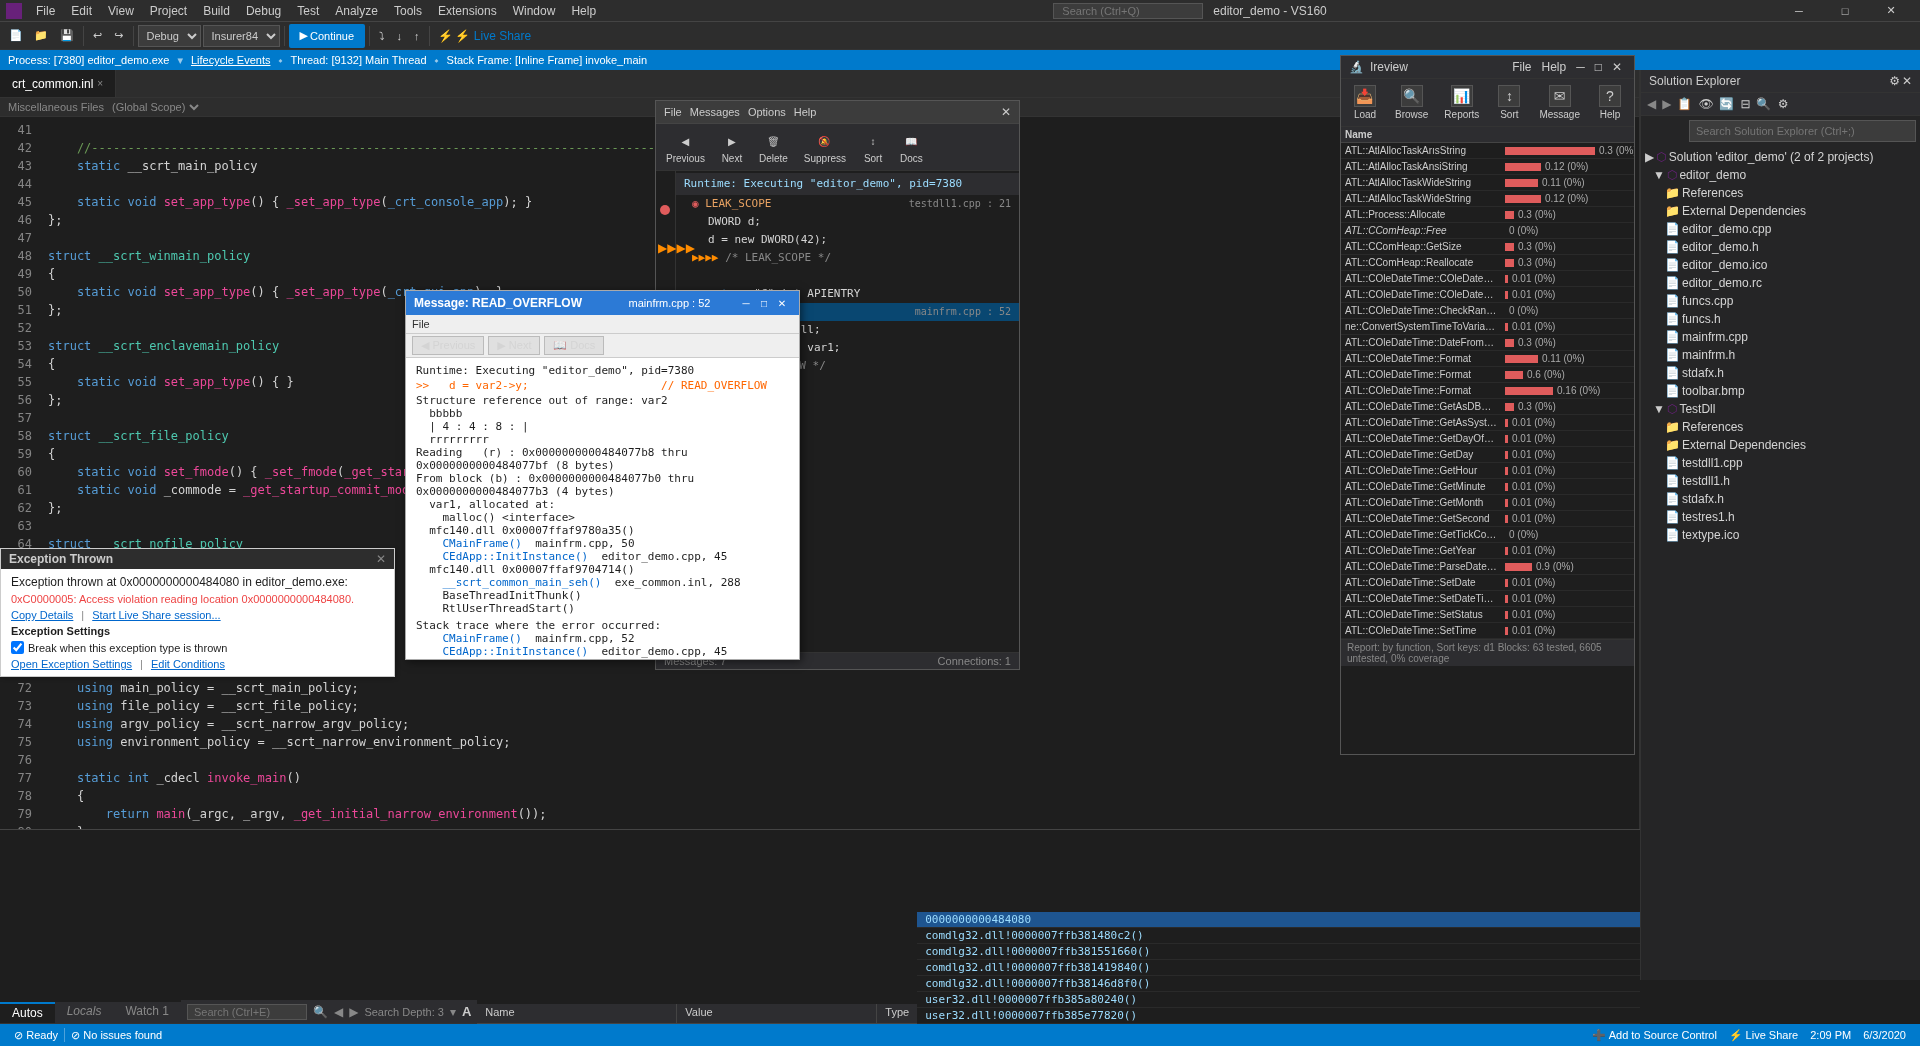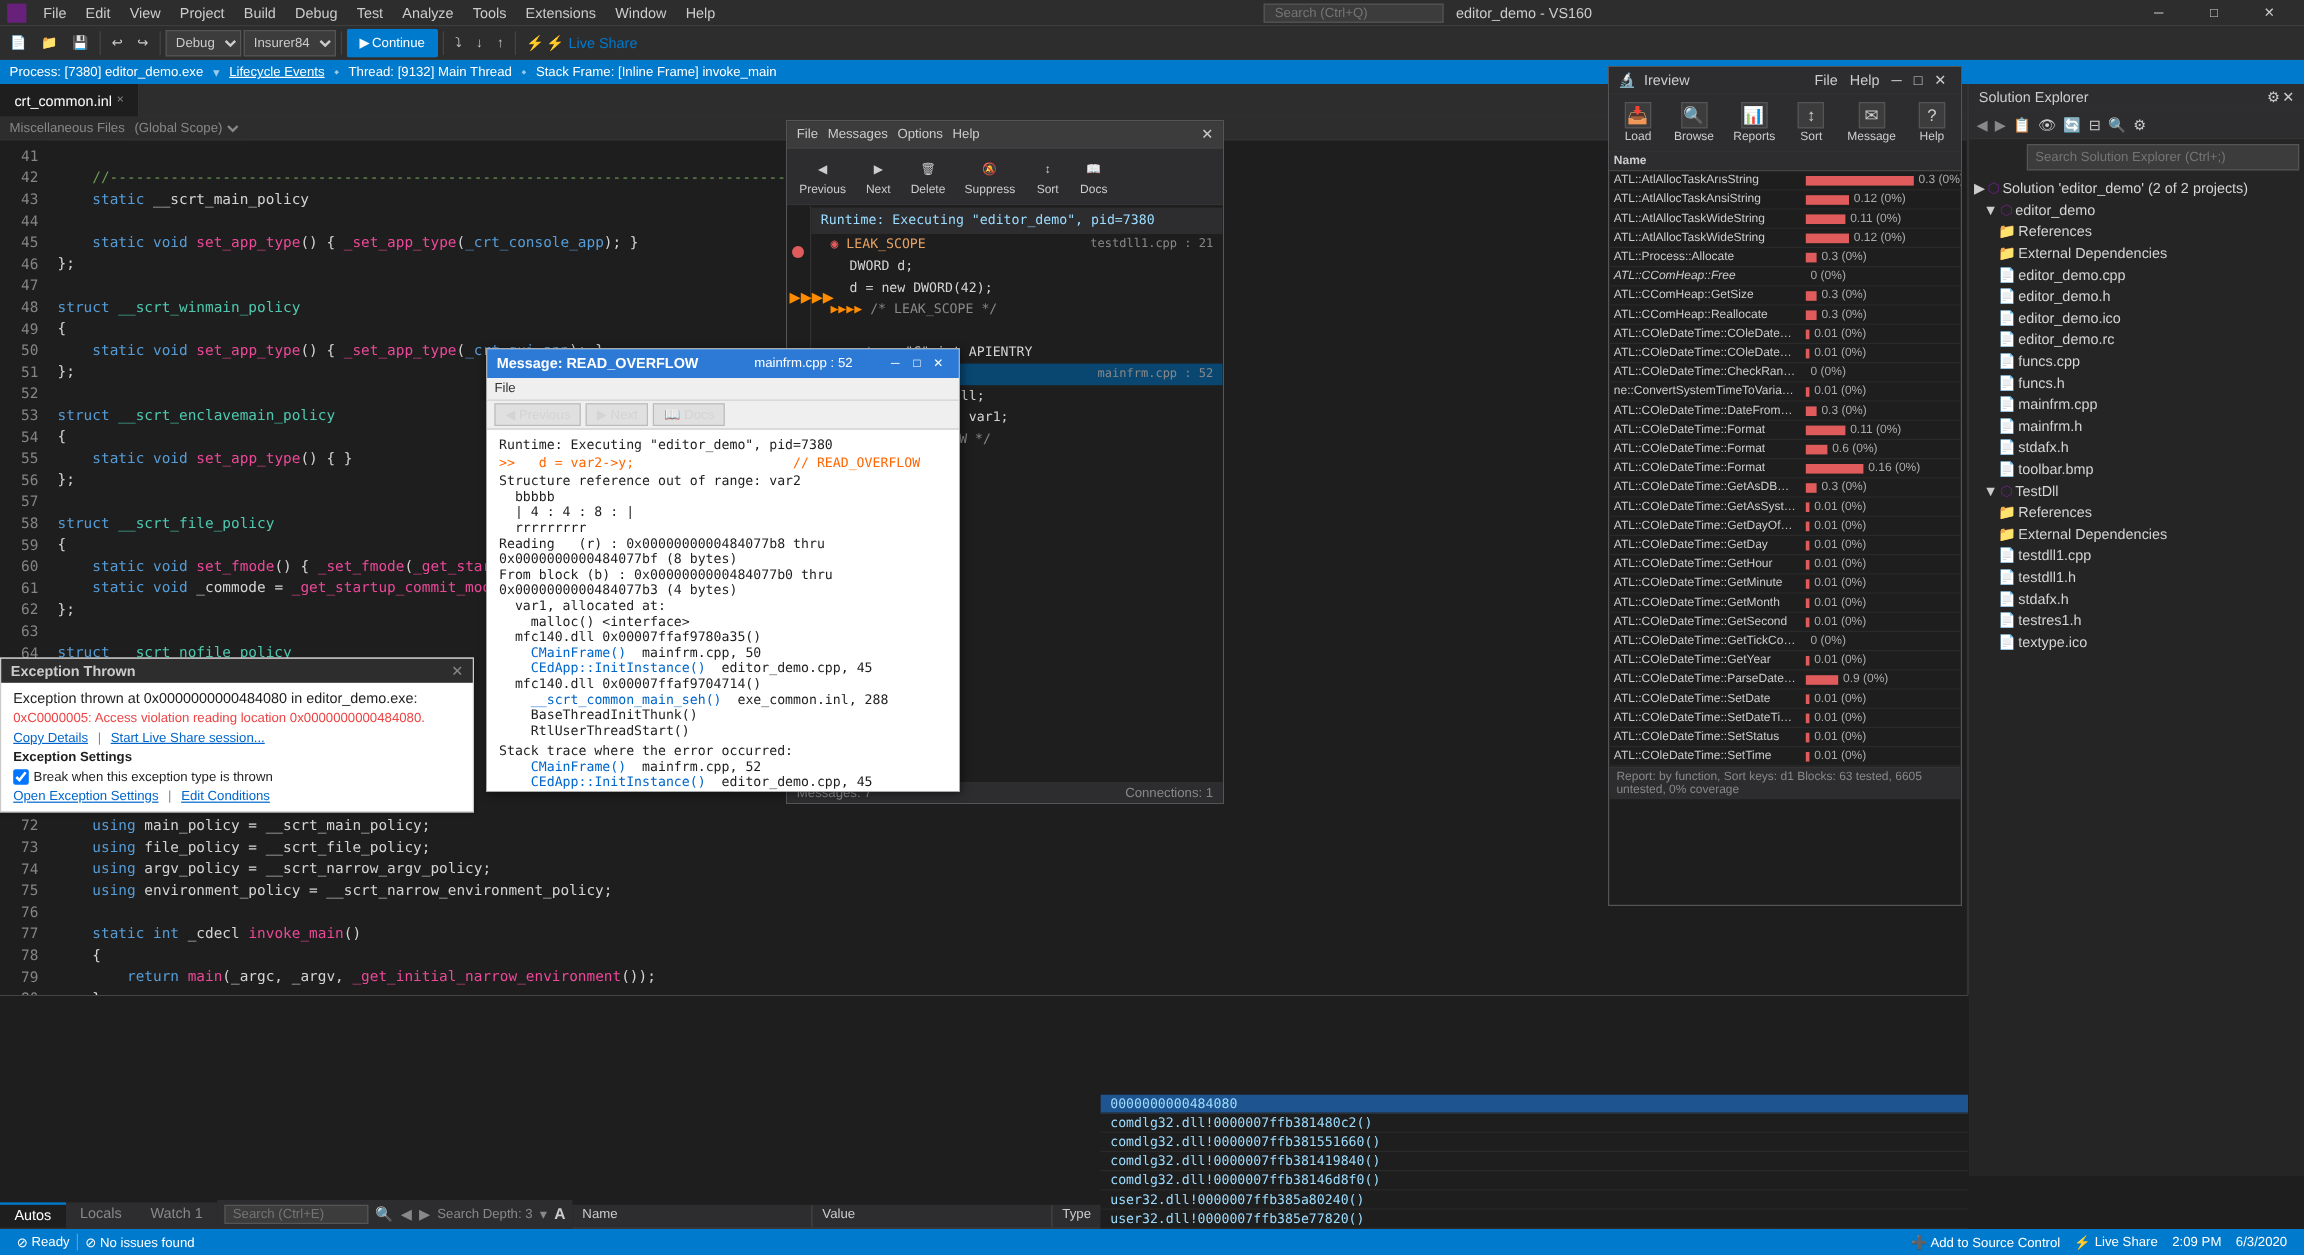--- a/index.html
+++ b/index.html
@@ -914,21 +914,21 @@
     </div>
   </div>
 </div>
 
 <div style="position:absolute; bottom:22px; left:0; right:280px; height:195px; background:#1e1e1e; border-top:1px solid #444;">
 
   <div style="display:flex; flex-direction:row; height:100%;align-items:flex-end;">
 
     <div style="background:#2d2d30; display:flex; height:22px; border-bottom:1px solid #333;">
       <div style="padding:2px 12px; font-size:12px; color:#fff; border-top:2px solid #007acc; background:#1e1e1e; cursor:pointer;">Autos</div>
-      <div style="padding:2px 12px; font-size:12px; color:#888; cursor:pointer;">Locals</div>
+      <div style="padding:2px 12px; font-size:12px; color:#888; cursor:pointer;font-style:italic;">Locals</div>
       <div style="padding:2px 12px; font-size:12px; color:#888; cursor:pointer;">Watch 1</div>
     </div>
 
     <div style="background:#2d2d30; padding:2px 6px; display:flex; align-items:center; gap:6px; border-bottom:1px solid #333; height:24px;">
       <input type="text" style="background: rgb(60, 60, 60); border: 1px solid rgb(85, 85, 85); color: rgb(204, 204, 204); padding: 1px 6px; font-size: 11px; width: 120px;" placeholder="Search (Ctrl+E)">
       <span style="color:#888;">🔍</span>
       <span style="color:#888; cursor:pointer;">◀</span>
       <span style="color:#888; cursor:pointer;">▶</span>
       <span style="color:#888; font-size:11px;">Search Depth: 3</span>
       <span style="color:#888; cursor:pointer;">▾</span>

